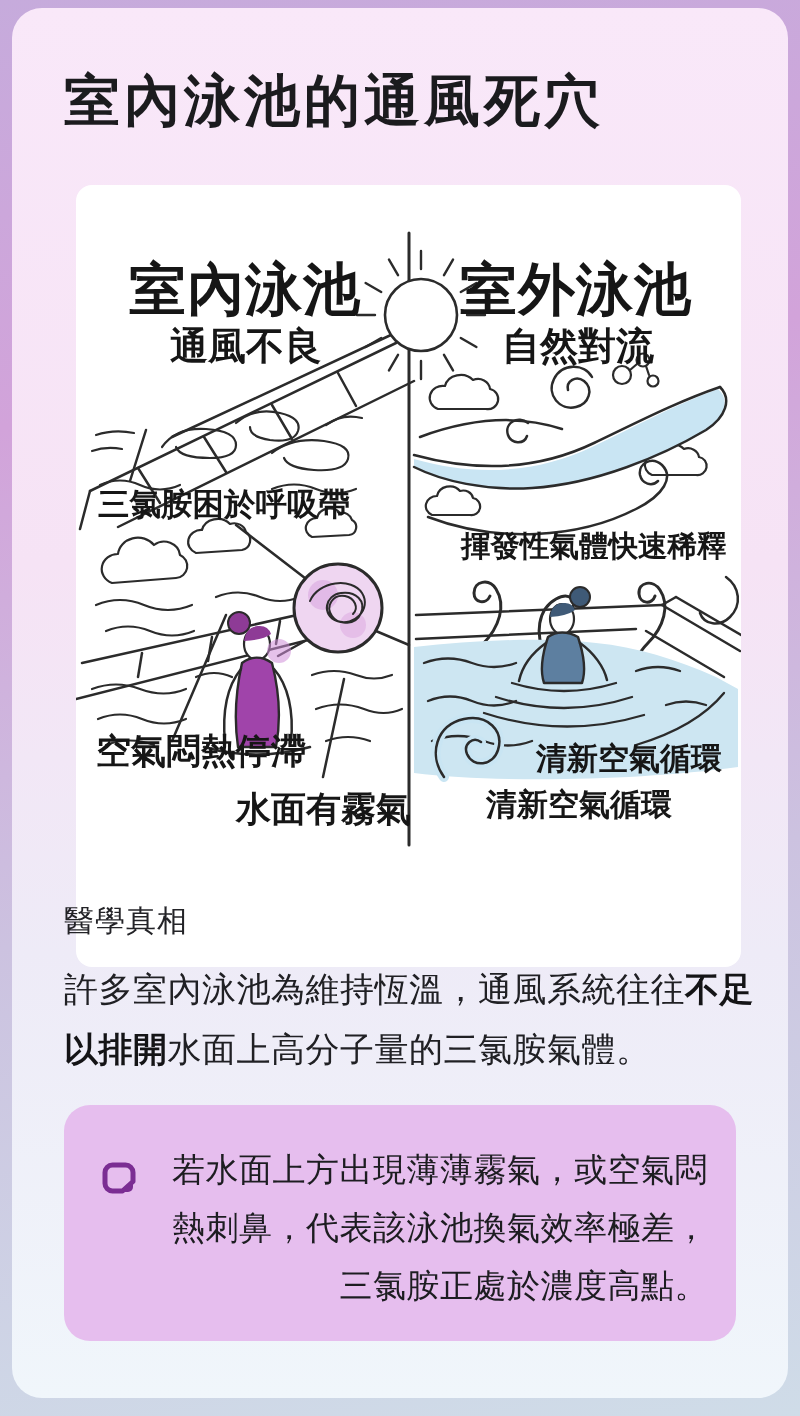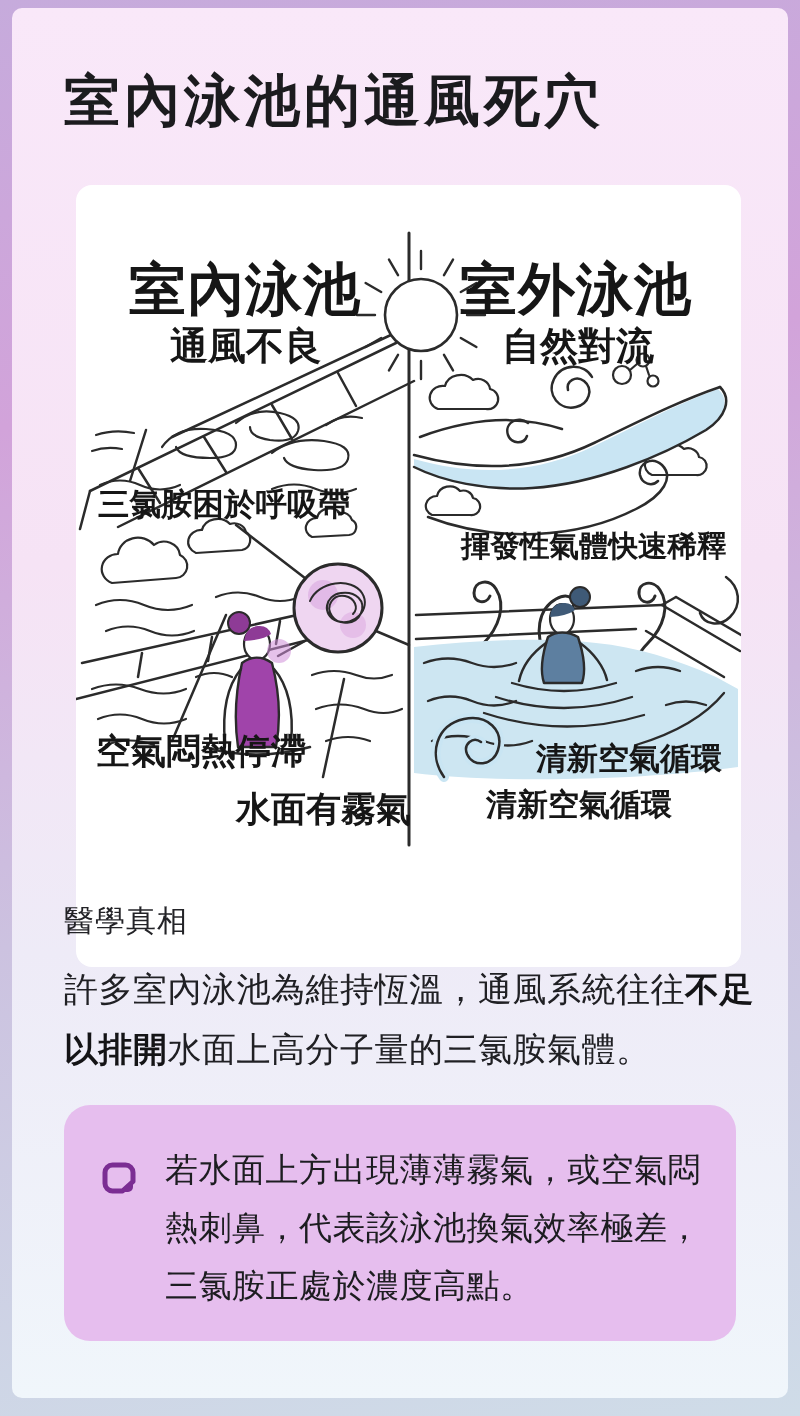--- a/index.html
+++ b/index.html
@@ -2,21 +2,21 @@
 <html><head>
 <meta charset="utf-8">
 <style>
   html,body{margin:0;padding:0}
   body{
     width:800px;height:1416px;position:relative;overflow:hidden;
     font-family:"Liberation Sans",sans-serif;
     background:linear-gradient(172deg,#c6abdc 0%,#d2a3da 28%,#ccc2e0 62%,#cfdce8 100%);
   }
   .card{
-    position:absolute;left:12px;top:8px;width:776px;height:1390px;border-radius:10px;
+    position:absolute;left:12px;top:8px;width:776px;height:1390px;border-radius:30px;
     background:linear-gradient(180deg,#f9e8f9 0%,#f6e3f5 40%,#eeebf7 68%,#f0f6fb 100%);
   }
   .page-title{
     position:absolute;left:52px;top:56px;margin:0;
     font-size:56px;font-weight:700;letter-spacing:4px;color:#1b1b1e;white-space:nowrap;
   }
   .panel{
     position:absolute;left:64px;top:177px;width:665px;height:782px;
     background:#ffffff;border-radius:16px;overflow:hidden;
   }
@@ -28,20 +28,21 @@
   }
   .medical-paragraph{
     position:absolute;left:52px;top:952px;width:692px;margin:0;
     font-size:34px;line-height:60px;color:#202024;letter-spacing:.5px;font-family:Liberation Serif, serif;
   }
   .medical-paragraph strong{font-weight:700;color:#141416}
   .callout{
     position:absolute;left:52px;top:1097px;width:672px;height:236px;
     box-sizing:border-box;border-radius:26px;background:#e6beee;
     padding:36px 28px 0 101px;
+    text-align:right;
   }
   .callout-icon{position:absolute;left:38px;top:56px;width:34px;height:34px}
   .callout-text{
     margin:0;font-size:33px;line-height:58px;color:#1d1d21;letter-spacing:.5px;
   }
 </style>
 </head>
 <body>
 
 <div class="card">

